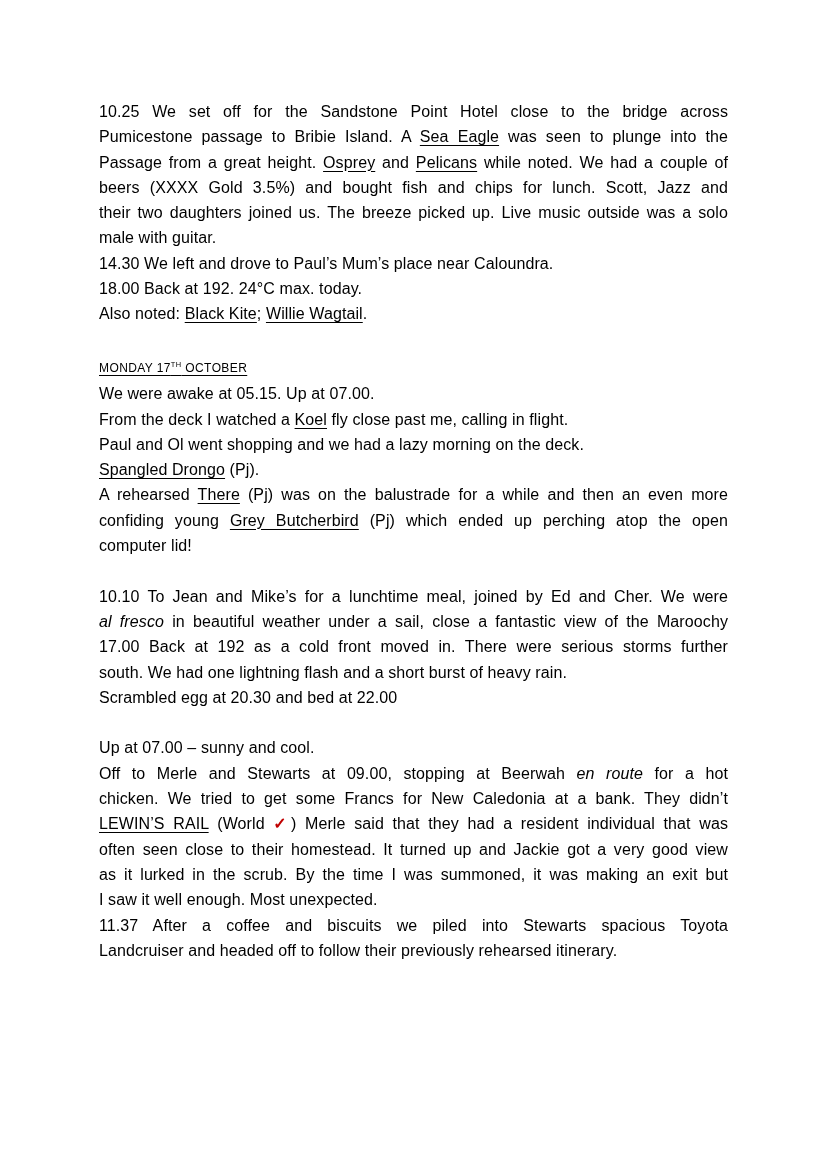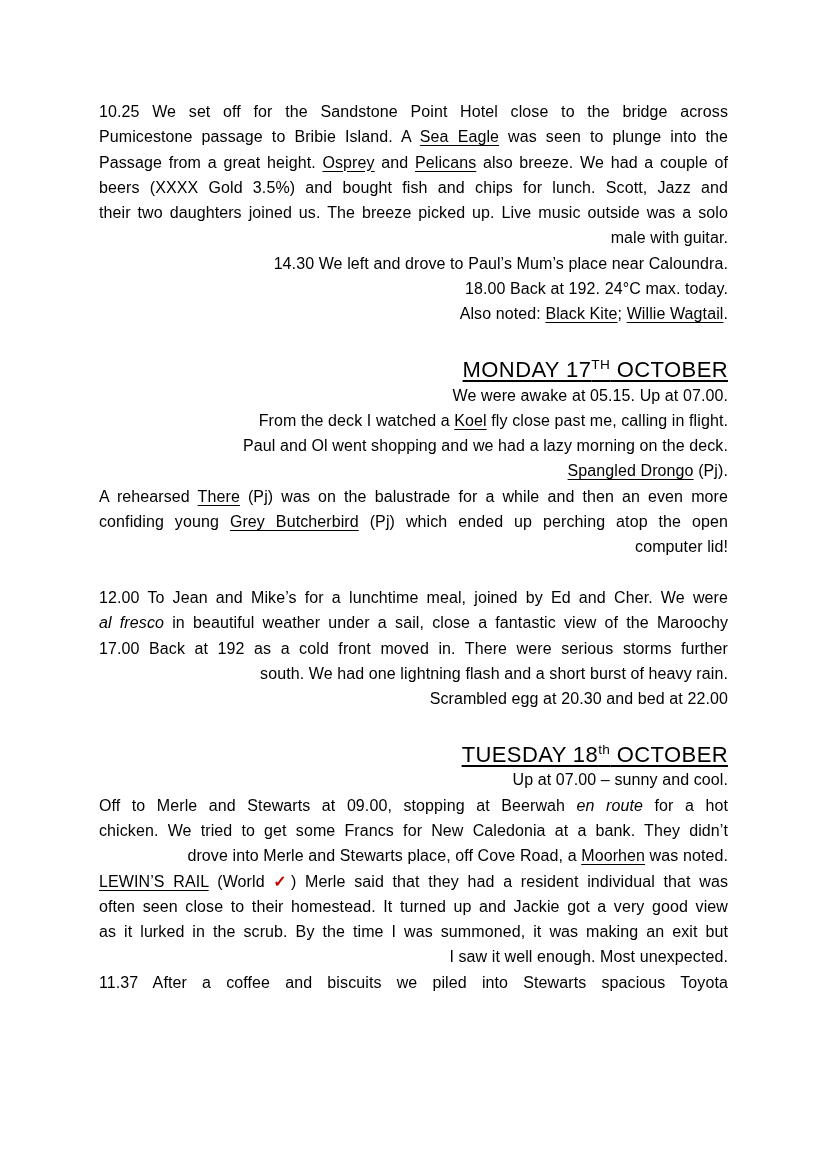--- a/index.html
+++ b/index.html
@@ -19,29 +19,29 @@
   .content {
     position: absolute;
     left: 99px;
     top: 99px;
     width: 629px;
   }
   .line {
     font-size: 16px;
     line-height: 25.3px;
     min-height: 25.3px;
-    text-align: right;
+    text-align: left;
     letter-spacing: 0.1px;
   }
   .line.justify {
     text-align: justify;
     text-align-last: justify;
   }
   .line.heading {
-    font-size: 22px;
+    font-size: 12px;
     letter-spacing: 0.4px;
   }
   .u {
     text-decoration: underline;
     text-underline-offset: 3px;
   }
   .i { font-style: italic; }
   .sup {
     vertical-align: super;
     font-size: 62%;
@@ -51,47 +51,46 @@
     font-weight: bold;
   }
 </style>
 </head>
 <body>
 
 <div class="page">
   <div class="content">
       <div class="line body justify"><span class="">10.25 We set off for the Sandstone Point Hotel close to the bridge across</span></div>
       <div class="line body justify"><span class="">Pumicestone passage to Bribie Island. A </span><span class="u">Sea Eagle</span><span class=""> was seen to plunge into the</span></div>
-      <div class="line body justify"><span class="">Passage from a great height. </span><span class="u">Osprey</span><span class=""> and </span><span class="u">Pelicans</span><span class=""> also breeze. We had a couple of</span></div>
+      <div class="line body justify"><span class="">Passage from a great height. </span><span class="u">Osprey</span><span class=""> and </span><span class="u">Pelicans</span><span class=""> while noted. We had a couple of</span></div>
       <div class="line body justify"><span class="">beers (XXXX Gold 3.5%) and bought fish and chips for lunch. Scott, Jazz and</span></div>
       <div class="line body justify"><span class="">their two daughters joined us. The breeze picked up. Live music outside was a solo</span></div>
       <div class="line body"><span class="">male with guitar.</span></div>
       <div class="line body"><span class="">14.30 We left and drove to Paul’s Mum’s place near Caloundra.</span></div>
       <div class="line body"><span class="">18.00 Back at 192. 24°C max. today.</span></div>
       <div class="line body"><span class="">Also noted: </span><span class="u">Black Kite</span><span class="">; </span><span class="u">Willie Wagtail</span><span class="">.</span></div>
       <div class="line spacer"></div>
       <div class="line heading"><span class="u"><span class="">MONDAY 17</span><span class="sup">TH</span><span class=""> OCTOBER</span></span></div>
       <div class="line body"><span class="">We were awake at 05.15. Up at 07.00.</span></div>
       <div class="line body"><span class="">From the deck I watched a </span><span class="u">Koel</span><span class=""> fly close past me, calling in flight.</span></div>
       <div class="line body"><span class="">Paul and Ol went shopping and we had a lazy morning on the deck.</span></div>
       <div class="line body"><span class="u">Spangled Drongo</span><span class=""> (Pj).</span></div>
       <div class="line body justify"><span class="">A rehearsed </span><span class="u">There</span><span class=""> (Pj) was on the balustrade for a while and then an even more</span></div>
       <div class="line body justify"><span class="">confiding young </span><span class="u">Grey Butcherbird</span><span class=""> (Pj) which ended up perching atop the open</span></div>
       <div class="line body"><span class="">computer lid!</span></div>
       <div class="line spacer"></div>
-      <div class="line body justify"><span class="">12.00 To Jean and Mike’s for a lunchtime meal, joined by Ed and Cher. We were</span></div>
+      <div class="line body justify"><span class="">10.10 To Jean and Mike’s for a lunchtime meal, joined by Ed and Cher. We were</span></div>
       <div class="line body justify"><span class="i">al fresco</span><span class=""> in beautiful weather under a sail, close a fantastic view of the Maroochy</span></div>
       <div class="line body justify"><span class="">17.00 Back at 192 as a cold front moved in. There were serious storms further</span></div>
       <div class="line body"><span class="">south. We had one lightning flash and a short burst of heavy rain.</span></div>
       <div class="line body"><span class="">Scrambled egg at 20.30 and bed at 22.00</span></div>
       <div class="line spacer"></div>
-      <div class="line heading"><span class="u"><span class="">TUESDAY 18</span><span class="sup">th</span><span class=""> OCTOBER</span></span></div>
       <div class="line body"><span class="">Up at 07.00 – sunny and cool.</span></div>
       <div class="line body justify"><span class="">Off to Merle and Stewarts at 09.00, stopping at Beerwah </span><span class="i">en route</span><span class=""> for a hot</span></div>
       <div class="line body justify"><span class="">chicken. We tried to get some Francs for New Caledonia at a bank. They didn’t</span></div>
-      <div class="line body"><span class="">drove into Merle and Stewarts place, off Cove Road, a </span><span class="u">Moorhen</span><span class=""> was noted.</span></div>
       <div class="line body justify"><span class="u">LEWIN’S RAIL</span><span class=""> (World </span><span class="red">✓</span><span class="">) Merle said that they had a resident individual that was</span></div>
       <div class="line body justify"><span class="">often seen close to their homestead. It turned up and Jackie got a very good view</span></div>
       <div class="line body justify"><span class="">as it lurked in the scrub. By the time I was summoned, it was making an exit but</span></div>
       <div class="line body"><span class="">I saw it well enough. Most unexpected.</span></div>
       <div class="line body justify"><span class="">11.37 After a coffee and biscuits we piled into Stewarts spacious Toyota</span></div>
+      <div class="line body"><span class="">Landcruiser and headed off to follow their previously rehearsed itinerary.</span></div>
     </div>
 </div>
 
 </body></html>

